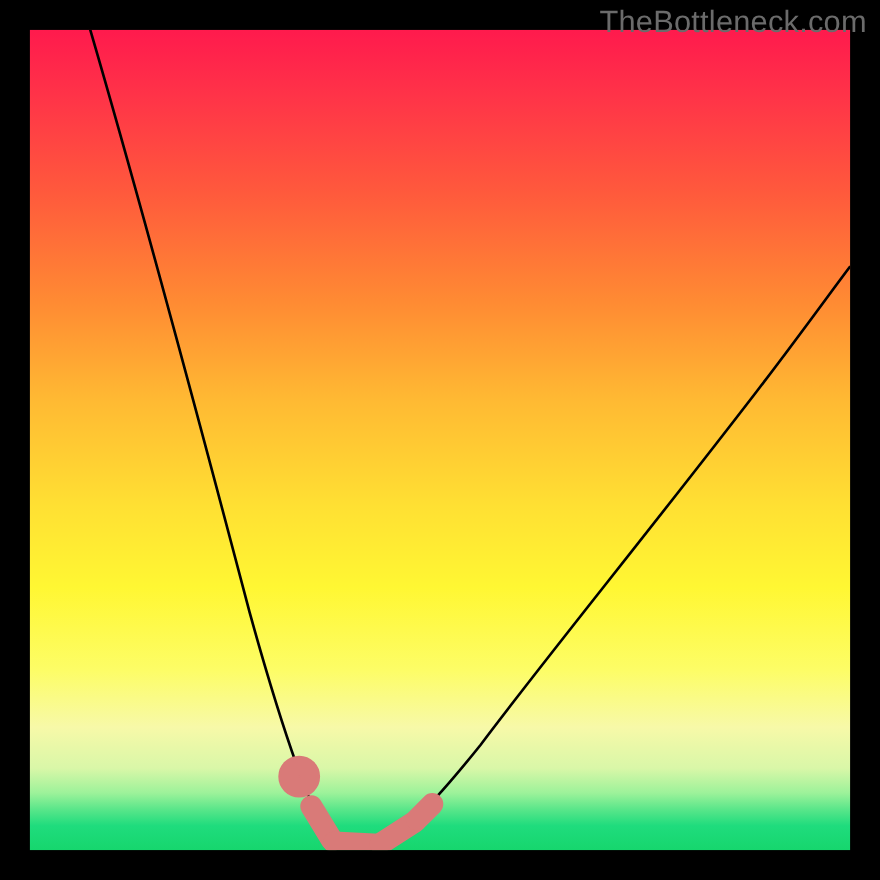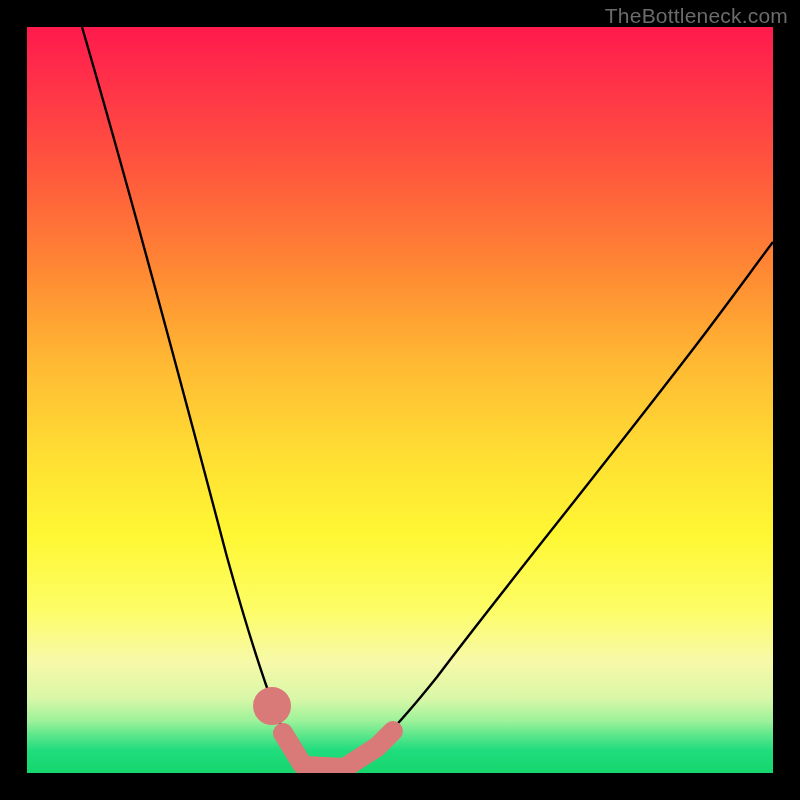--- a/index.html
+++ b/index.html
@@ -42,21 +42,21 @@
   }
   .curve-svg {
     position: absolute;
     inset: 0;
   }
   .watermark {
     position: absolute;
     top: 4px;
     right: 12px;
     color: #6b6b6b;
-    font-size: 21px;
+    font-size: 28px;
     font-weight: 500;
     letter-spacing: 0.2px;
   }
 </style>
 </head>
 <body>
 
 <div class="frame">
   <div class="gradient"></div>
   <svg class="curve-svg" viewBox="0 0 746 746" preserveAspectRatio="none">

